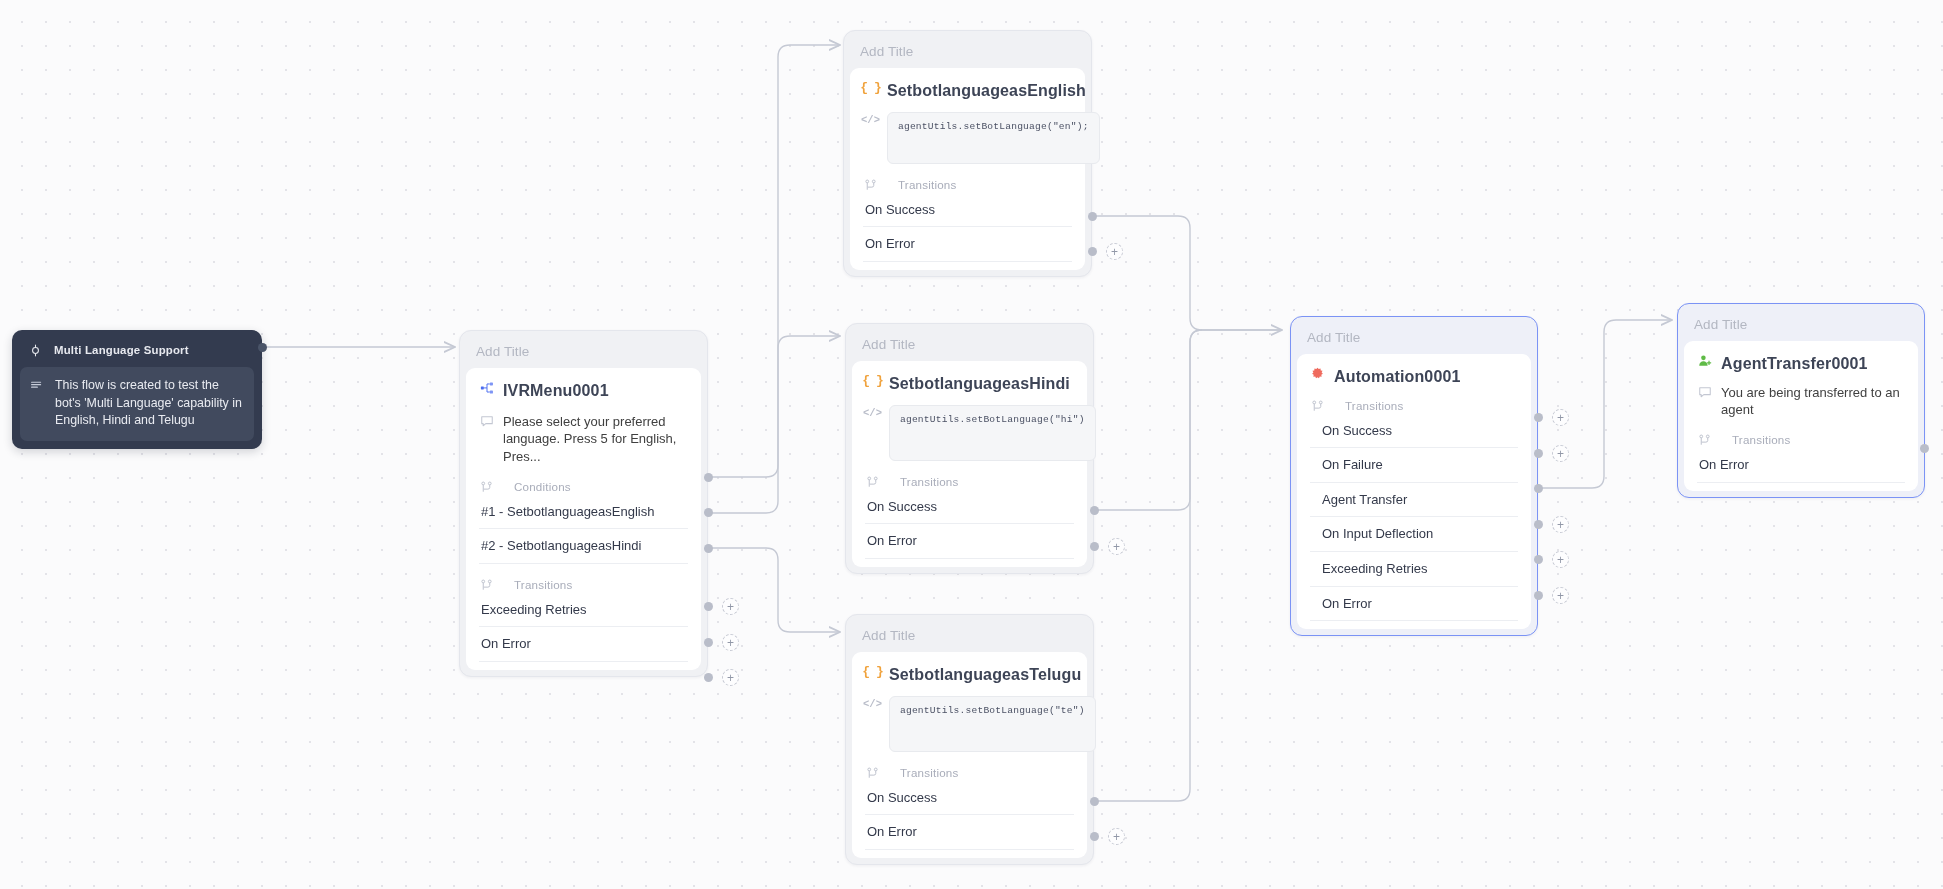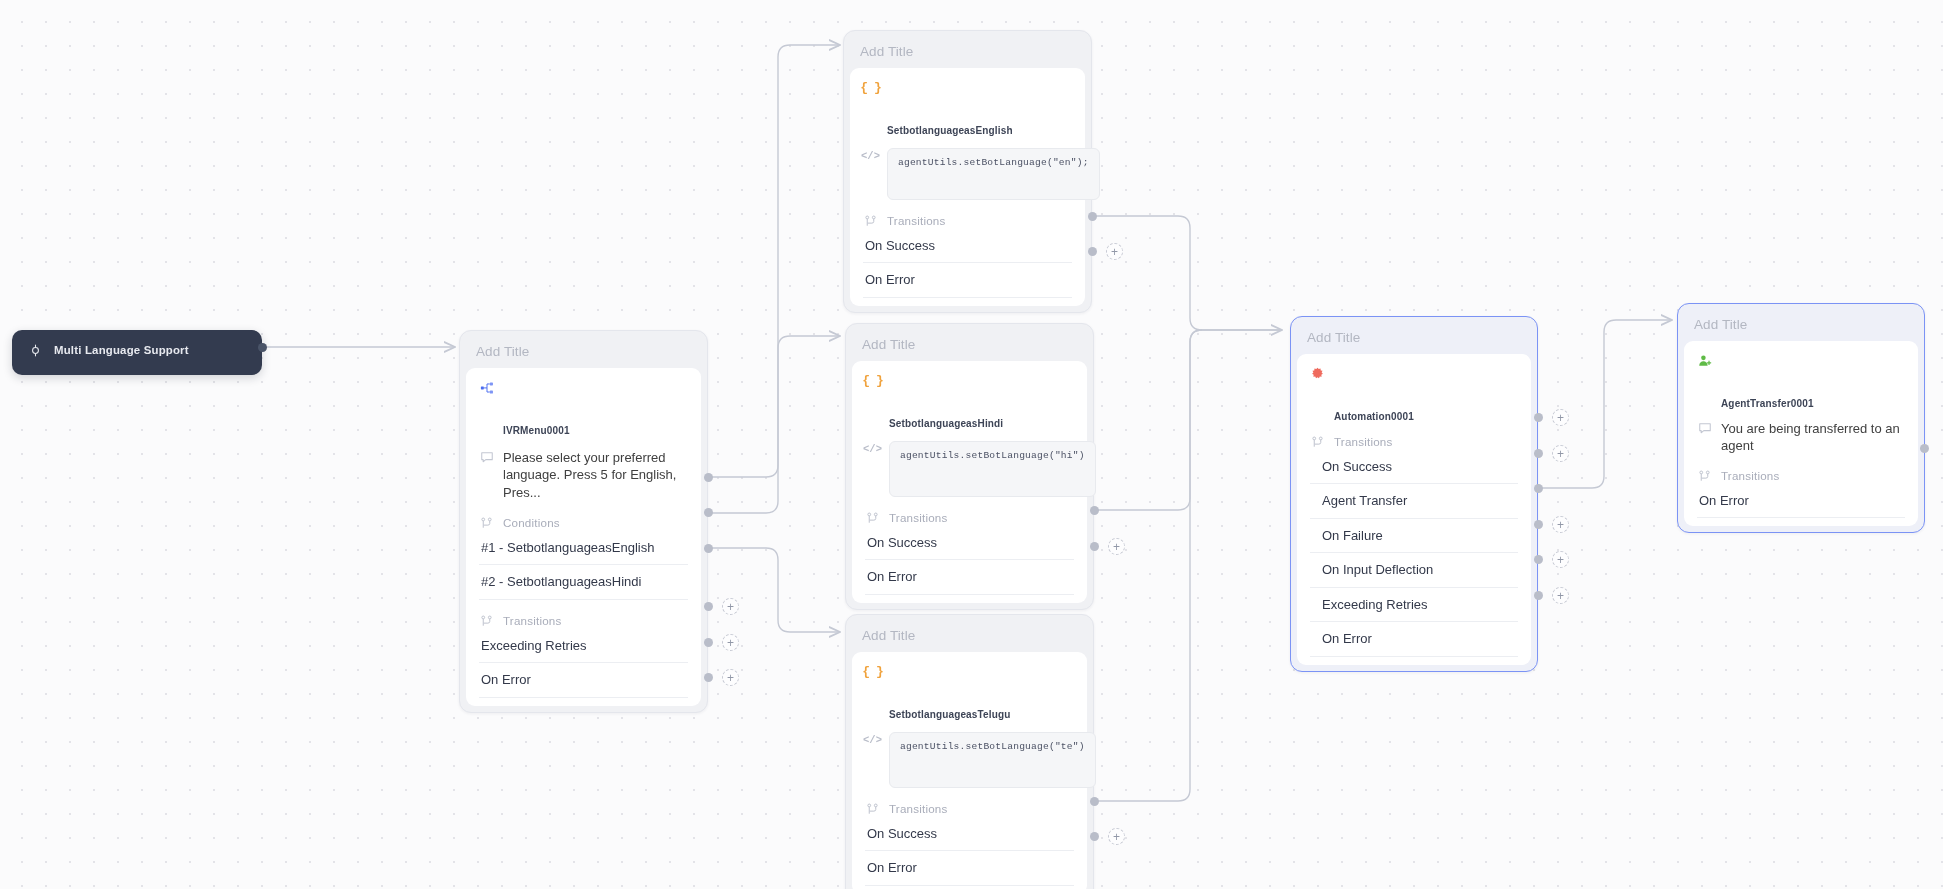--- a/index.html
+++ b/index.html
@@ -41,30 +41,30 @@
   }
   .node-body {
     background: #ffffff;
     border-radius: 9px;
     padding: 11px 13px 8px 13px;
   }
 
   
   .row { display: flex; align-items: flex-start; gap: 9px; }
   .row-name {
-    font-size: 10px; color: #3d4456; font-weight: 600;
-    letter-spacing: .15px; padding-top: 1px; line-height: 1.35; margin-top: 44px;
+    font-size: 16px; color: #3d4456; font-weight: 600;
+    letter-spacing: .15px; padding-top: 1px; line-height: 1.35;
   }
   .row-msg {
     font-size: 13px; color: #404040; line-height: 1.36;
     padding-top: 0px;
   }
   .msg-row { margin-top: 11px; }
 
-  .sec-head { display:flex; align-items:center; gap: 9px; margin-top: 13px; }
+  .sec-head { display:flex; align-items:center; gap: 20px; margin-top: 13px; }
   .sec-label { font-size: 11.6px; color: #a9adba; letter-spacing:.2px; }
 
   .item {
     font-size: 13px; color: #33394a;
     padding: 9px 0 9px 2px;
     border-bottom: 1px solid #eceef2;
     line-height: 1.2;
   }
   .item.cond { padding-left: 2px; }
 
@@ -153,20 +153,28 @@
   <div class="comment" style="left:12px; top:330px; width:250px;">
     <div class="comment-head">
       <span class="ico">
         <svg width="13" height="13" viewBox="0 0 16 16">
           <circle cx="8" cy="8" r="3.6" fill="none" stroke="#e7e9ef" stroke-width="1.3"></circle>
           <path d="M8 1.4 L8 3.6 M8 12.4 L8 14.6" stroke="#e7e9ef" stroke-width="1.3" stroke-linecap="round"></path>
         </svg>
       </span>
       <span class="comment-title">Multi Language Support</span>
     </div>
+    <div class="comment-body">
+      <span class="ico">
+        <svg width="13" height="13" viewBox="0 0 16 16">
+          <path d="M2 4 H13 M2 7 H13 M2 10 H9" stroke="#c8cdda" stroke-width="1.5" stroke-linecap="round"></path>
+        </svg>
+      </span>
+      <span class="comment-text">This flow is created to test the bot's 'Multi Language' capability in English, Hindi and Telugu</span>
+    </div>
   </div>
   <span class="port dark" style="left:258px; top:343px;"></span>
 
   <div class="node" style="left:459px; top:330px; width:249px;">
     <div class="node-title">Add Title</div>
     <div class="node-body">
 
       <div class="row">
         <span class="ico">
           <svg width="14" height="14" viewBox="0 0 16 16">
@@ -328,22 +336,22 @@
         <span class="ico">
           <svg width="13" height="13" viewBox="0 0 16 16">
             <circle cx="4" cy="3" r="1.7" fill="none" stroke="#bcc0cc" stroke-width="1.2"></circle>
             <circle cx="12" cy="3" r="1.7" fill="none" stroke="#bcc0cc" stroke-width="1.2"></circle>
             <path d="M4 4.8 V13.2 M12 4.8 V8 Q12 10 9.6 10 H4.6" stroke="#bcc0cc" stroke-width="1.2" fill="none"></path>
           </svg>
         </span>
         <span class="sec-label">Transitions</span>
       </div>
       <div class="item" style="padding-left:12px;">On Success</div>
+      <div class="item" style="padding-left:12px;">On Failure</div>
       <div class="item" style="padding-left:12px;">Agent Transfer</div>
-      <div class="item" style="padding-left:12px;">On Failure</div>
       <div class="item" style="padding-left:12px;">On Input Deflection</div>
       <div class="item" style="padding-left:12px;">Exceeding Retries</div>
       <div class="item" style="padding-left:12px;">On Error</div>
     </div>
   </div>
   <span class="port" style="left:1534px; top:413px;"></span>
   <span class="plus" style="left:1552px; top:409px;">+</span>
   <span class="port" style="left:1534px; top:449px;"></span>
   <span class="plus" style="left:1552px; top:445px;">+</span>
   <span class="port" style="left:1534px; top:484px;"></span>

